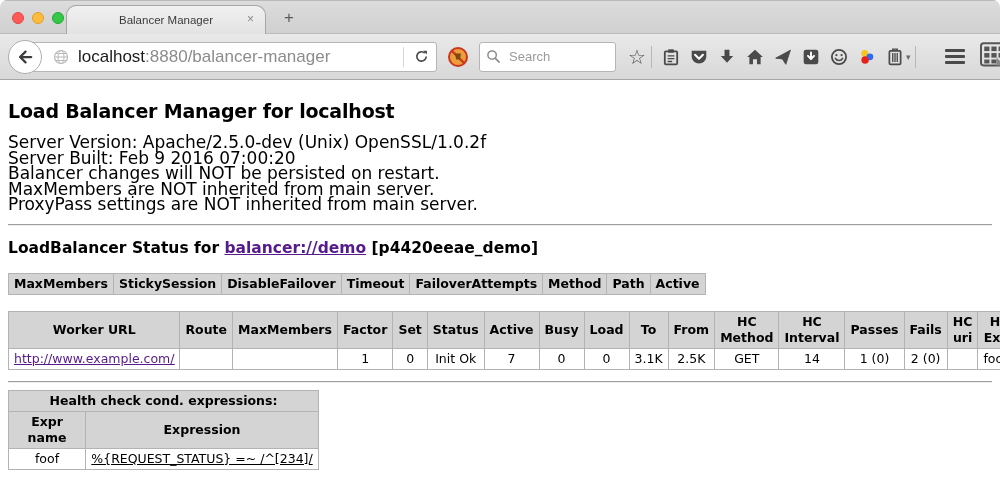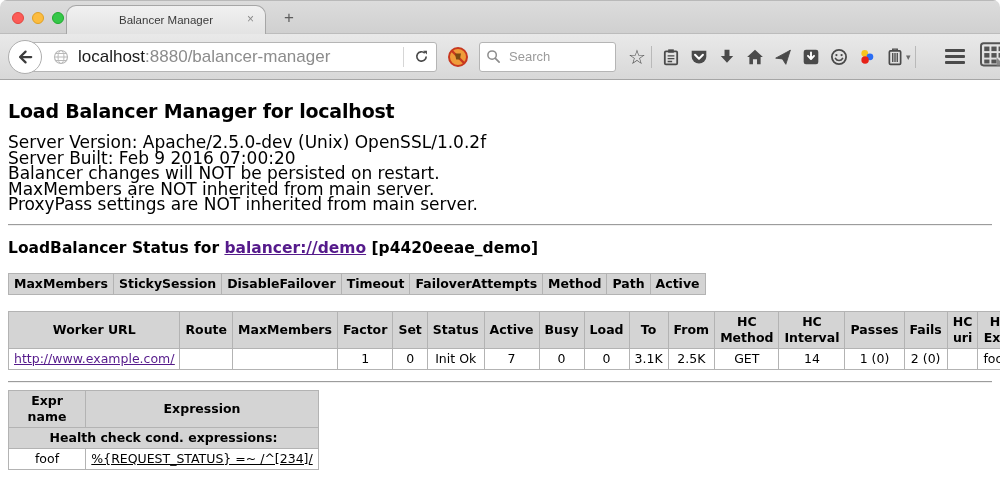--- a/index.html
+++ b/index.html
@@ -307,25 +307,25 @@
 
     <hr class="rule hr-mid">
 
     <table class="lb t3">
       <colgroup>
           <col style="width:77px">
           <col style="width:233px">
         </colgroup>
       <tbody>
           <tr>
+        <th colspan="2">Health check cond. expressions:</th>
+      </tr>
+      <tr>
         <th>Expr name</th>
         <th>Expression</th>
-      </tr>
-      <tr>
-        <th colspan="2">Health check cond. expressions:</th>
       </tr>
       <tr>
         <td>foof</td>
         <td class="left">%{REQUEST_STATUS} =~ /^[234]/</td>
       </tr>
 
     </tbody>
       </table>
 
   </div>

